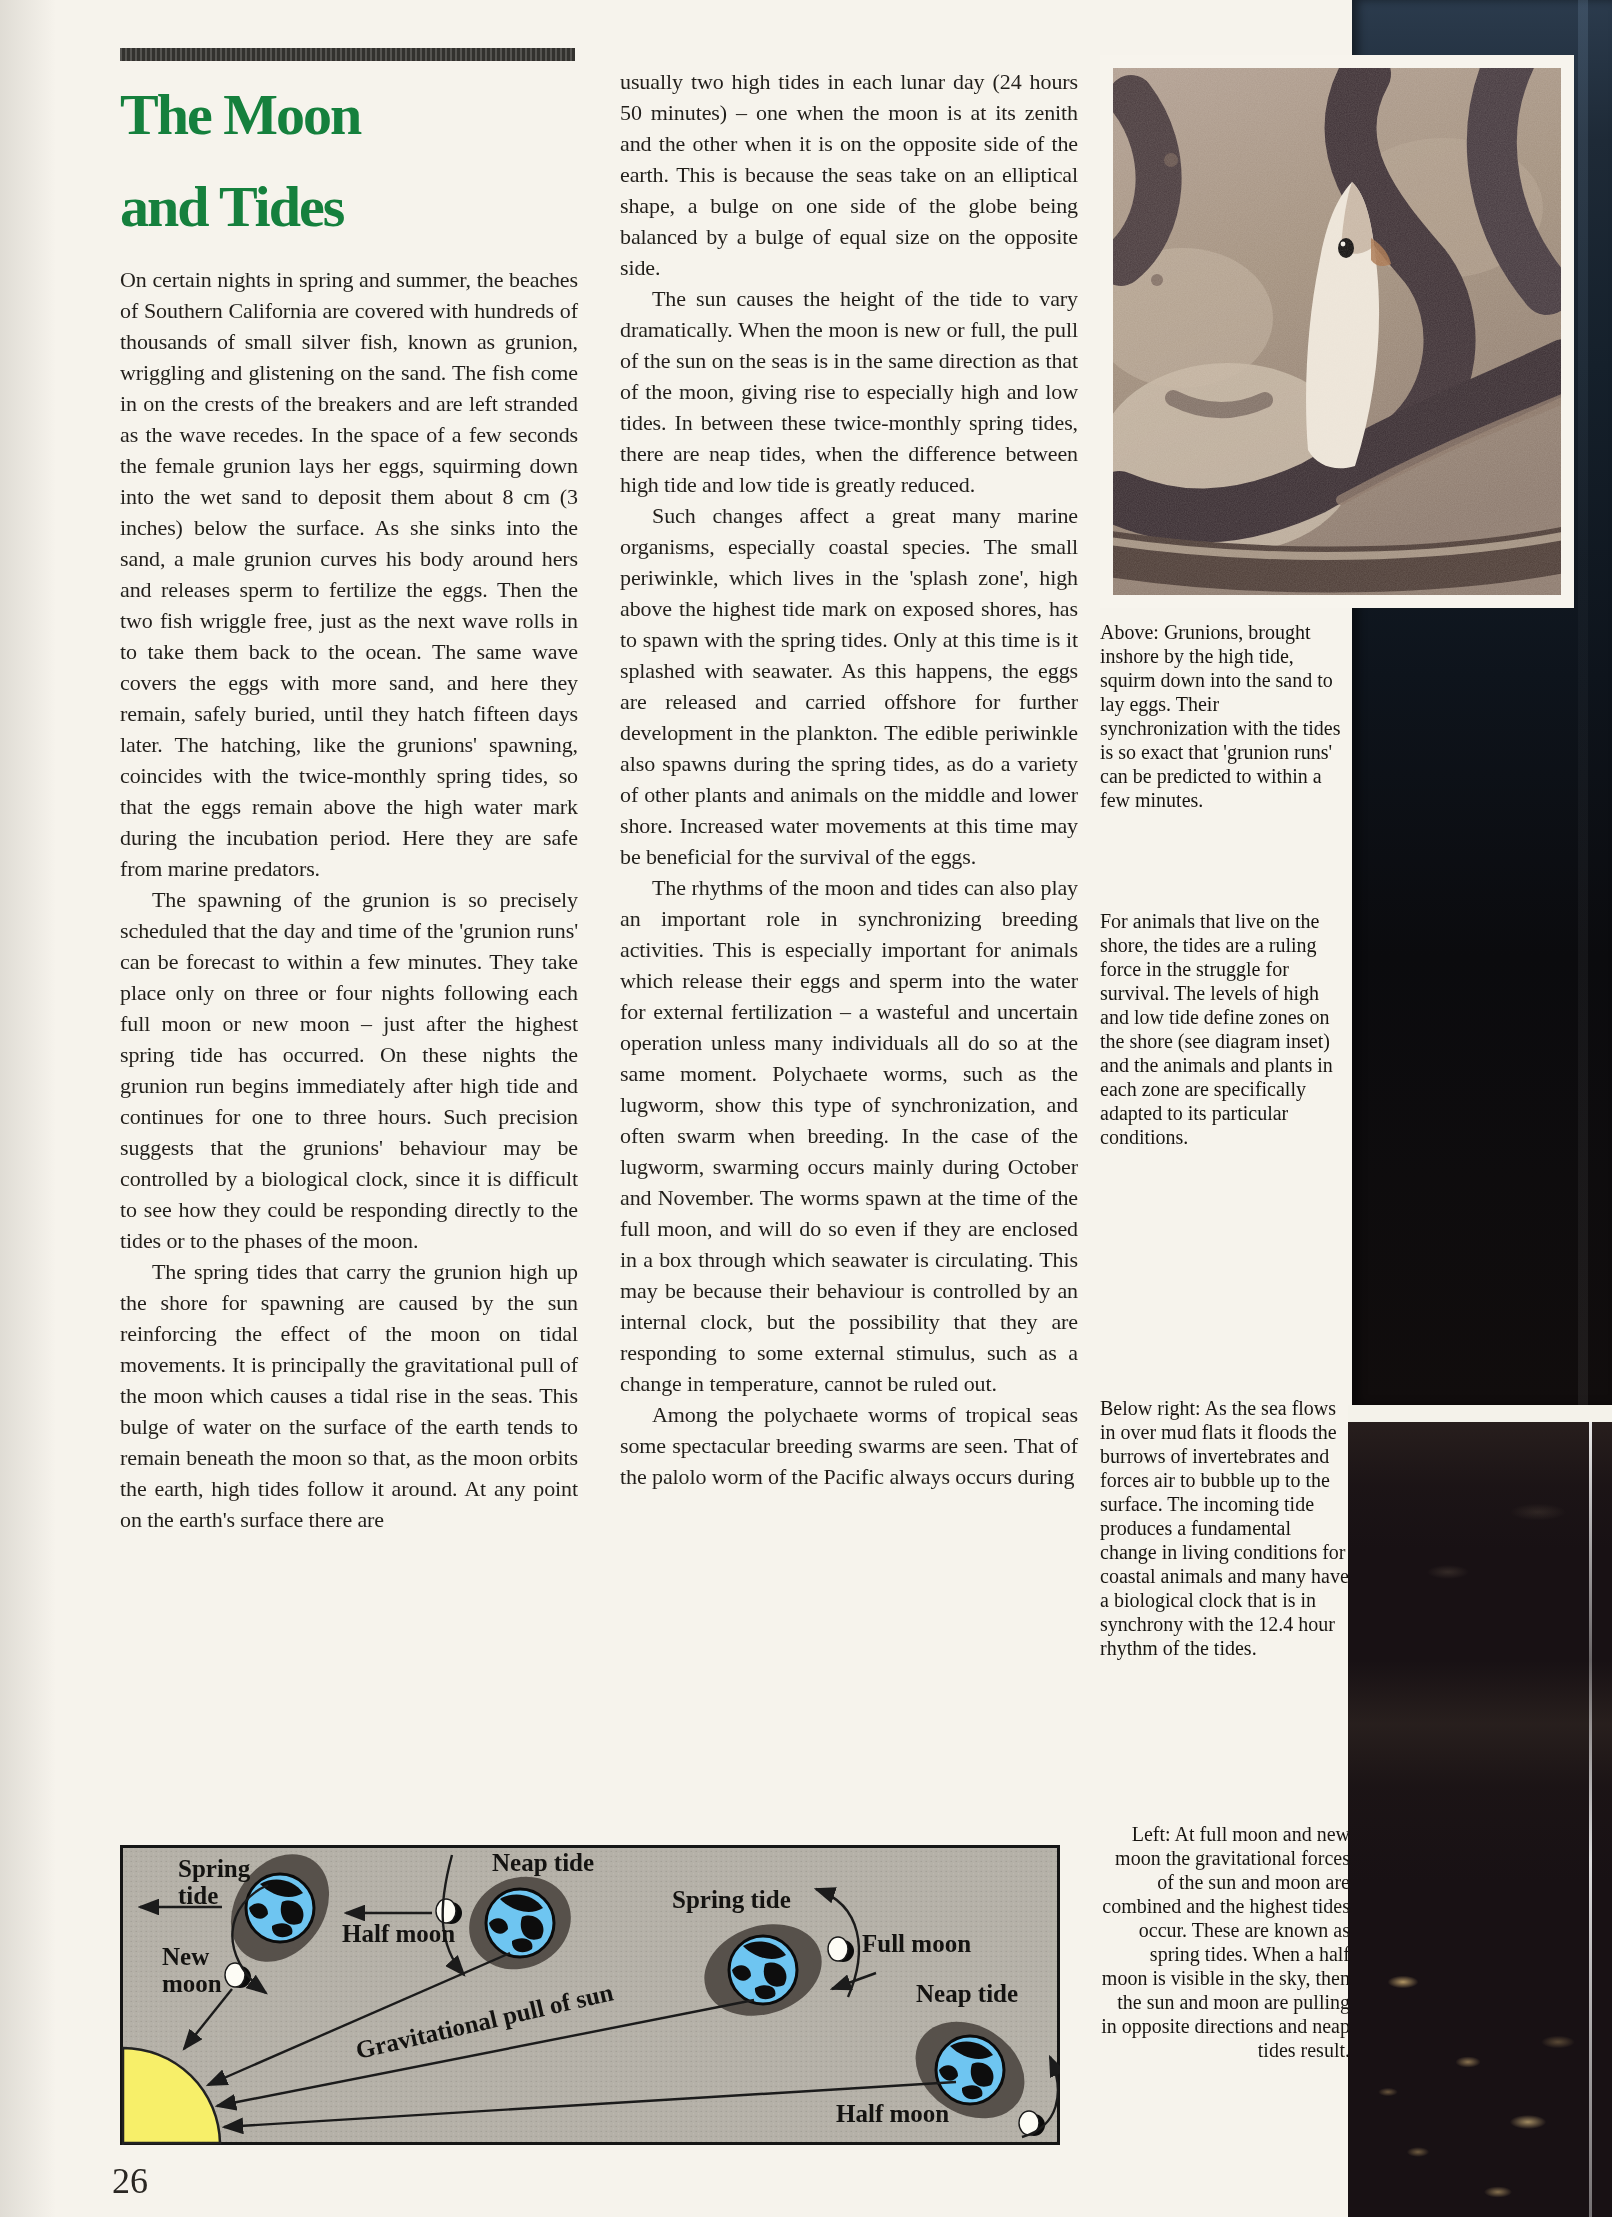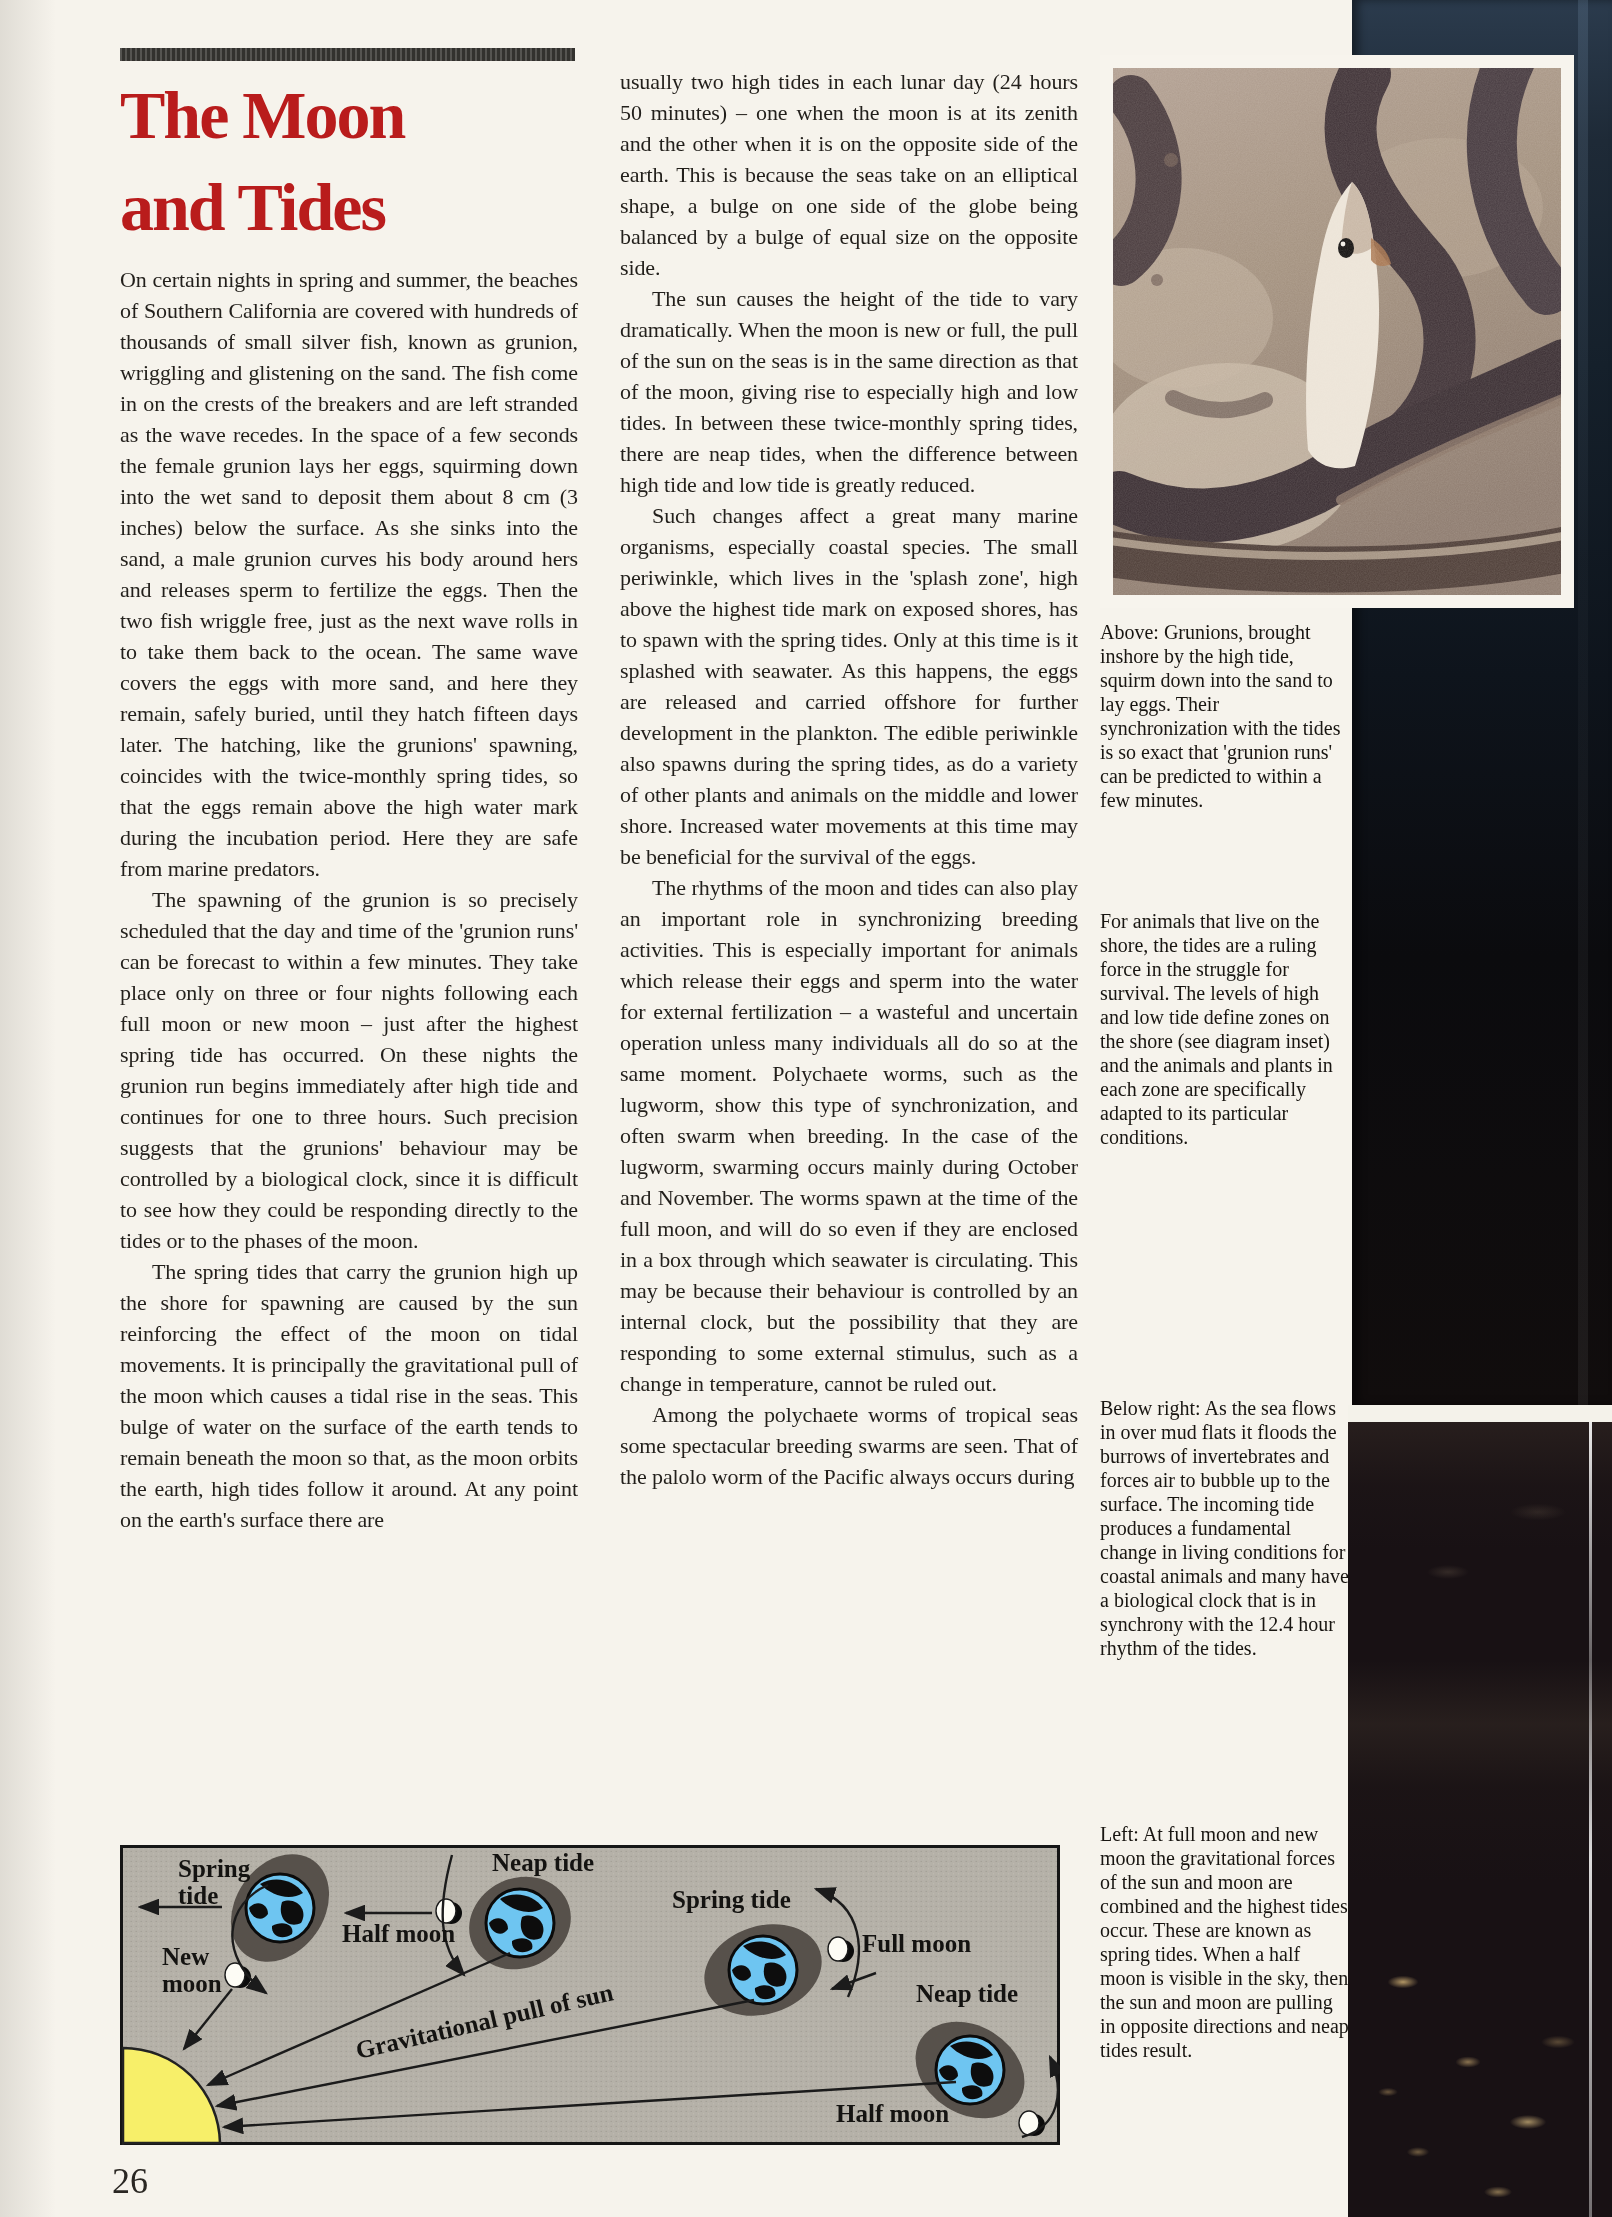--- a/index.html
+++ b/index.html
@@ -12,21 +12,21 @@
   .screen::before{
     content:"";position:absolute;left:0;top:0;width:70px;height:100%;
     background:linear-gradient(90deg,rgba(120,115,105,.18),rgba(255,255,255,0) 80%);
     pointer-events:none;
   }
 
   
   .title-block{position:absolute;left:120px;top:48px;width:455px;}
   .title-bar{height:13px;width:100%;background:#3a3834;
     background-image:repeating-linear-gradient(90deg,rgba(255,255,255,.14) 0 2px,rgba(0,0,0,.12) 2px 5px);}
-  .title-text{margin-top:8px;font-weight:700;font-size:68px;line-height:92px;letter-spacing:-2px;color:#b91c1c;}
+  .title-text{margin-top:8px;font-weight:700;font-size:58px;line-height:92px;letter-spacing:-2px;color:#15803d;}
 
   
   .col{position:absolute;width:458px;font-size:22px;line-height:31px;text-align:justify;letter-spacing:-.1px;margin-top:12px;}
   .col-left{left:120px;top:252px;}
   .col-mid{left:620px;top:54px;}
   .para{margin:0;}
   .para.indent{text-indent:32px;}
 
   
   .dark-strip{position:absolute;left:1352px;top:0;width:260px;height:1405px;
@@ -53,21 +53,21 @@
 
   .grunion-photo{position:absolute;left:1100px;top:55px;width:474px;height:553px;
     background:#f7f4ed;box-sizing:border-box;padding:13px;}
   .grunion-photo svg{display:block;width:448px;height:527px;background:#9b8a7e;}
 
   
   .caption{position:absolute;left:1100px;width:250px;font-size:20px;line-height:24px;text-align:left;color:#181511;}
   .cap-1{top:620px;}
   .cap-2{top:909px;}
   .cap-3{top:1396px;}
-  .cap-4{top:1822px;}
+  .cap-4{top:1822px;text-align:right;}
 
   
   .diagram{position:absolute;left:120px;top:1845px;width:940px;height:300px;}
   .diagram svg{display:block;}
   .diagram text{font-family:"Liberation Serif","DejaVu Serif",serif;font-weight:700;fill:#141311;font-size:25px;}
 
   
   .page-number{position:absolute;left:112px;top:2160px;font-size:36px;color:#2a2723;}
 </style>
 </head>

